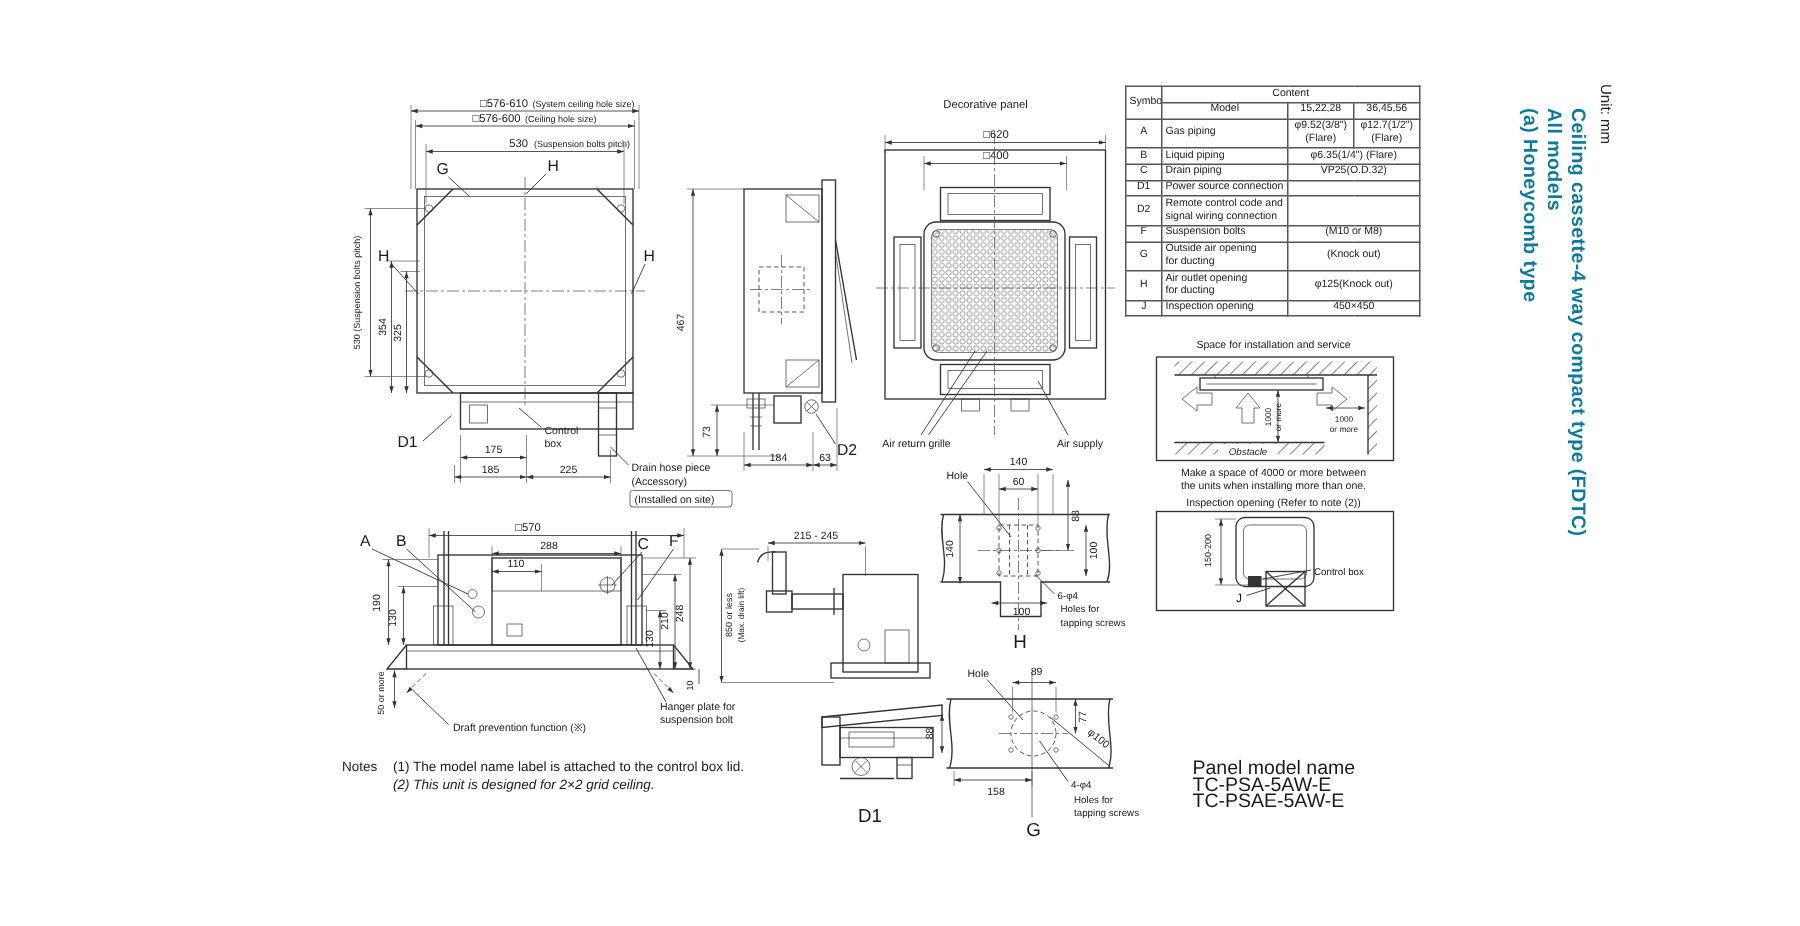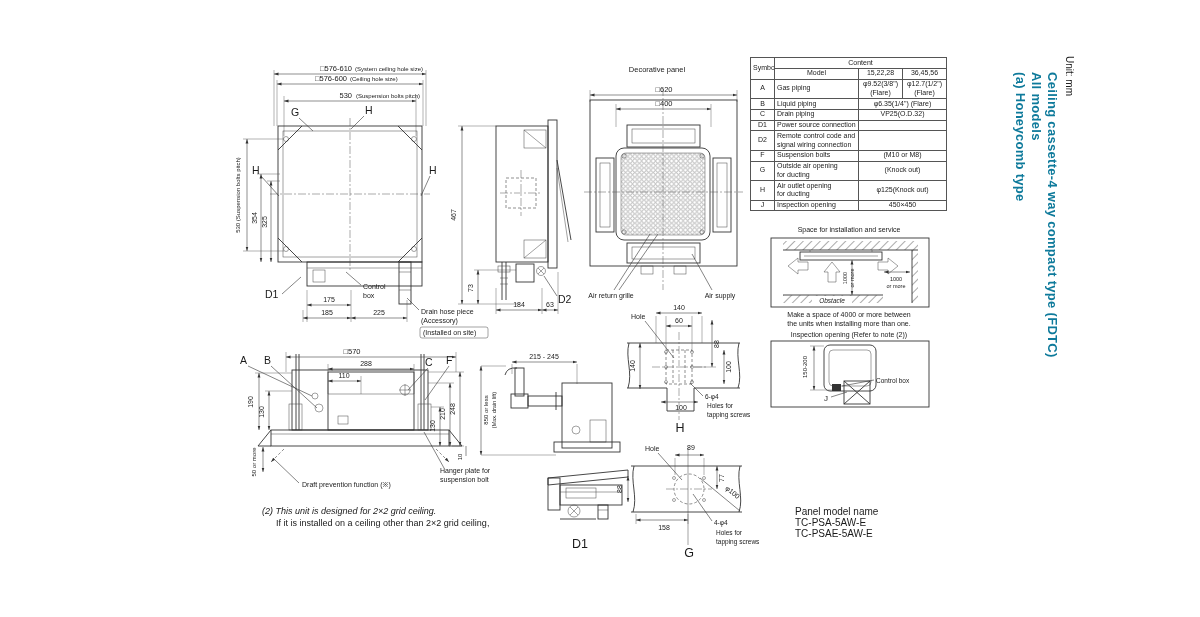--- a/index.html
+++ b/index.html
@@ -22,21 +22,21 @@
            white-space:pre-line;overflow:hidden;}
   .spec td.nm{text-align:left;}
   .spec col.c-sym{width:24px;} .spec col.c-nm{width:84px;}
   .spec col.c-v1{width:44px;} .spec col.c-v2{width:44px;}
   
   .notes{position:absolute;left:228px;top:506px;width:360px;font-size:9px;line-height:11.5px;}
   .notes .nrow{display:flex;}
   .notes .nlabel{flex:0 0 34px;}
   .notes .ind1{padding-left:34px;font-style:italic;} .notes .ind2{padding-left:48px;}
   
-  .pmodel{position:absolute;left:795px;top:506px;font-size:10px;line-height:11px;}
+  .pmodel{position:absolute;left:795px;top:506px;font-size:13px;line-height:11px;}
   
   .vtitle{position:absolute;left:1012px;top:72px;height:480px;writing-mode:vertical-rl;
           font-size:13px;font-weight:bold;color:#0e7a9b;line-height:16px;letter-spacing:0.3px;}
   .vunit{position:absolute;left:1064px;top:56px;writing-mode:vertical-rl;font-size:10px;color:#222;}
 </style>
 </head>
 <body>
 
 <div class="page">
 
@@ -528,22 +528,25 @@
     </tr>
     <tr>
       <td>J</td>
       <td class="nm">Inspection opening</td>
       <td colspan="2">450×450</td>
     </tr>
   </tbody>
 </table>
 
 <div class="notes">
+  <div class="nrow">
+    <span class="nlabel">Notes</span>
+    <span>(1) The model name label is attached to the control box lid.</span>
+  </div>
   <div class="ind1">(2) This unit is designed for 2×2 grid ceiling.</div>
-  <div class="ind2">If it is installed on a ceiling other than 2×2 grid ceiling,</div>
 </div>
 
 <div class="pmodel">
   <div>Panel model name</div>
   <div>TC-PSA-5AW-E</div>
   <div>TC-PSAE-5AW-E</div>
 </div>
 
 <div class="vunit">Unit: mm</div>
 <div class="vtitle">

